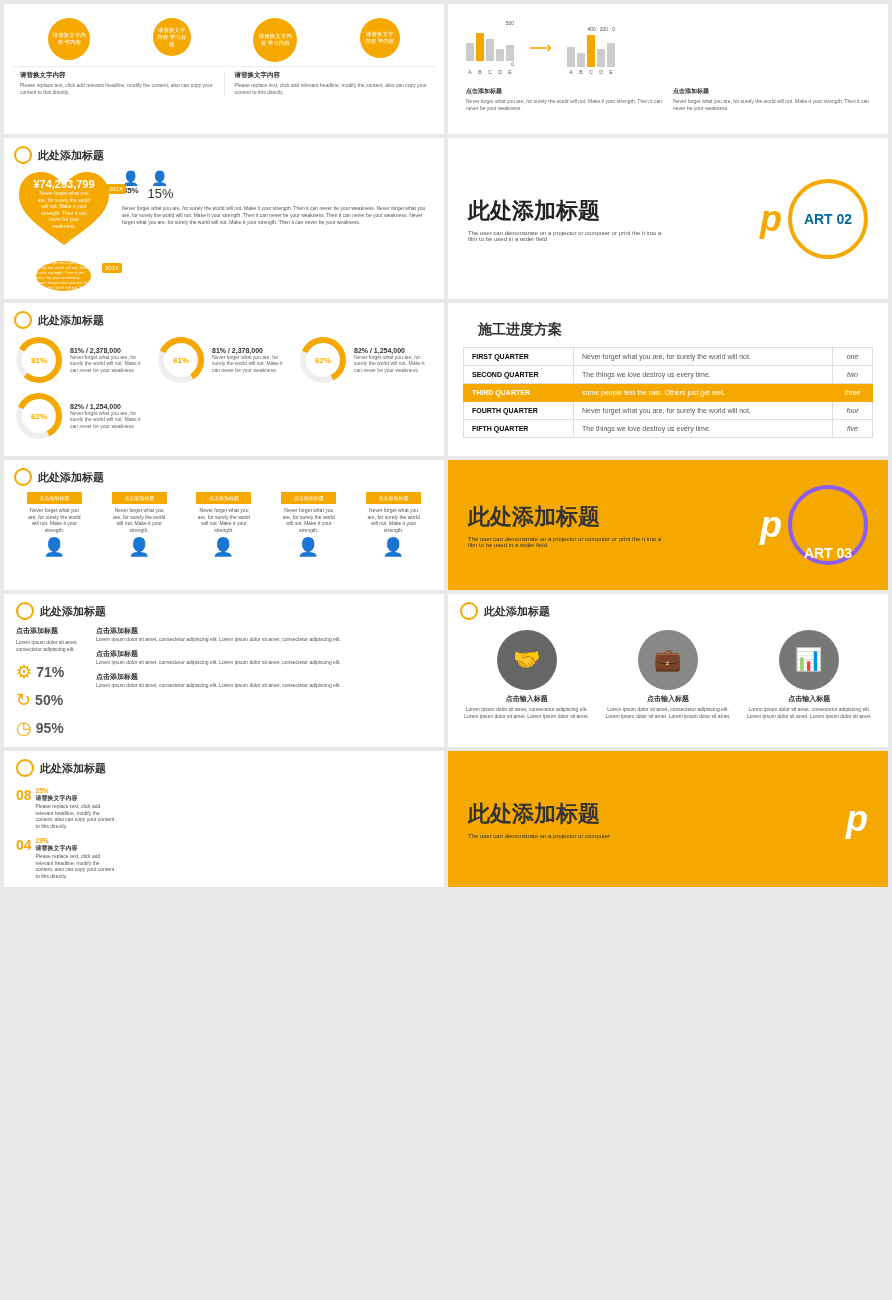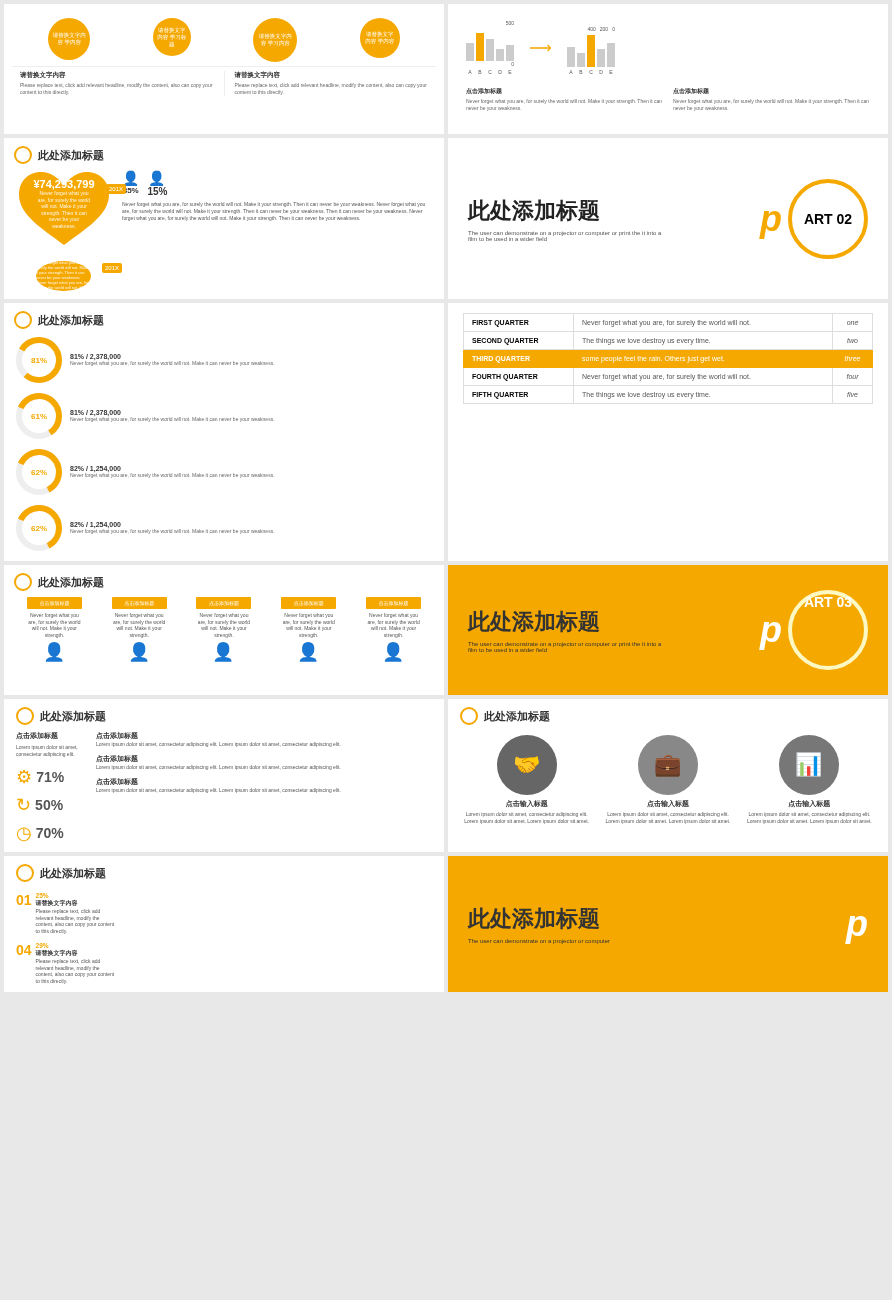--- a/index.html
+++ b/index.html
@@ -173,47 +173,47 @@
         <div style="position:absolute;bottom:18px;right:-8px;background:#f5a800;color:white;font-size:6px;padding:2px 3px;border-radius:2px;">201X</div>
       </div>
       <div style="flex:1;">
         <div style="display:flex;gap:8px;margin-bottom:4px;">
           <div style="text-align:center;">
             <div style="font-size:14px;color:#f5a800;">👤</div>
             <div style="font-size:8px;color:#333;font-weight:bold;">85%</div>
           </div>
           <div style="text-align:center;">
             <div style="font-size:14px;color:#f5a800;">👤</div>
-            <div style="font-size:10px;color:#333;font-weight:bold;">15%</div>
+            <div style="font-size:13px;color:#333;font-weight:normal;">15%</div>
           </div>
         </div>
         <div style="font-size:5px;color:#555;line-height:1.4;">Never forget what you are, for surely the world will not. Make it your strength. Then it can never be your weakness. Never forget what you are, for surely the world will not. Make it your strength. Then it can never be your weakness. Then it can never be your weakness. Never forget what you are, for surely the world will not. Make it your strength. Then it can never be your weakness.</div>
       </div>
     </div>
   </div>
 
   <div class="slide slide-art">
     <div style="flex:1;">
       <div style="font-size:22px;font-weight:bold;color:#222;">此处添加标题</div>
       <div style="font-size:6px;color:#555;margin-top:4px;max-width:200px;">The user can demonstrate on a projector or computer or print the it into a film to be used in a wider field</div>
     </div>
     <div style="display:flex;align-items:center;gap:6px;">
       <div style="font-size:36px;color:#f5a800;font-style:italic;font-weight:bold;">p</div>
       <div style="width:80px;height:80px;border-radius:50%;border:4px solid #f5a800;display:flex;align-items:center;justify-content:center;">
-        <div style="font-size:14px;font-weight:bold;color:#000000;">ART 02</div>
+        <div style="font-size:14px;font-weight:bold;color:#0369a1;">ART 02</div>
       </div>
     </div>
   </div>
 
   <div class="slide slide-donuts">
     <div class="slide-title-bar" style="padding:0 0 6px 0;">
       <div class="title-dot-outline"></div>
       <div style="font-size:11px;font-weight:bold;color:#333;">此处添加标题</div>
     </div>
-    <div style="display:grid;grid-template-columns:1fr;gap:6px;">
+    <div style="display:grid;grid-template-columns:1fr 1fr 1fr;gap:6px;">
 
       <div style="display:flex;align-items:center;gap:6px;">
         <div style="position:relative;width:50px;height:50px;flex-shrink:0;">
           <svg width="50" height="50" viewBox="0 0 50 50">
             <circle cx="25" cy="25" r="20" fill="none" stroke="#eee" stroke-width="6"></circle>
             <circle cx="25" cy="25" r="20" fill="none" stroke="#f5a800" stroke-width="6" stroke-dasharray="102 27" stroke-dashoffset="25" transform="rotate(-90 25 25)"></circle>
             <text x="25" y="28" text-anchor="middle" font-size="8" font-weight="bold" fill="#f5a800">81%</text>
           </svg>
         </div>
         <div>
@@ -260,20 +260,21 @@
         </div>
         <div>
           <div style="font-size:7px;font-weight:bold;color:#333;">82% / 1,254,000</div>
           <div style="font-size:5px;color:#666;line-height:1.3;">Never forget what you are, for surely the world will not. Make it can never be your weakness.</div>
         </div>
       </div>
     </div>
   </div>
 
   <div class="slide slide-progress">
+    <div style="font-size:14px;color:#333;font-weight:bold;margin-bottom:8px;padding:8px 15px 0;">施工进度方案</div>
     <table style="width:100%;border-collapse:collapse;font-size:7px;margin:0 0 8px;">
       <tbody>
           <tr>
         <td style="border:1px solid #ddd;padding:5px 8px;font-weight:bold;width:110px;">FIRST QUARTER</td>
         <td style="border:1px solid #ddd;padding:5px 8px;color:#555;">Never forget what you are, for surely the world will not.</td>
         <td style="border:1px solid #ddd;padding:5px 10px;text-align:center;font-style:italic;color:#555;width:40px;">one</td>
       </tr>
       <tr>
         <td style="border:1px solid #ddd;padding:5px 8px;font-weight:bold;">SECOND QUARTER</td>
         <td style="border:1px solid #ddd;padding:5px 8px;color:#555;">The things we love destroy us every time.</td>
@@ -332,21 +333,21 @@
     </div>
   </div>
 
   <div class="slide" style="background:#f5a800;padding:15px 20px;display:flex;align-items:center;justify-content:space-between;">
     <div style="flex:1;">
       <div style="font-size:22px;font-weight:bold;color:#333;">此处添加标题</div>
       <div style="font-size:6px;color:#333;margin-top:4px;max-width:200px;">The user can demonstrate on a projector or computer or print the it into a film to be used in a wider field</div>
     </div>
     <div style="display:flex;align-items:center;gap:6px;">
       <div style="font-size:36px;color:white;font-style:italic;font-weight:bold;">p</div>
-      <div style="width:80px;height:80px;border-radius:50%;border:4px solid #fef9c3;display:flex;align-items:flex-start;justify-content:center;">
+      <div style="width:80px;height:80px;border-radius:50%;border:4px solid #8b5cf6;display:flex;align-items:flex-end;justify-content:center;">
         <div style="font-size:14px;font-weight:bold;color:white;">ART 03</div>
       </div>
     </div>
   </div>
 
   <div class="slide" style="padding:8px 12px;">
     <div class="slide-title-bar" style="padding:0 0 6px 0;">
       <div class="title-dot-outline"></div>
       <div style="font-size:11px;font-weight:bold;color:#333;">此处添加标题</div>
     </div>
@@ -360,21 +361,21 @@
           <div style="display:flex;align-items:center;gap:4px;margin-bottom:6px;">
             <div style="font-size:18px;color:#f5a800;">⚙</div>
             <div style="font-size:14px;font-weight:bold;color:#555;">71%</div>
           </div>
           <div style="display:flex;align-items:center;gap:4px;margin-bottom:6px;">
             <div style="font-size:18px;color:#f5a800;">↻</div>
             <div style="font-size:14px;font-weight:bold;color:#555;">50%</div>
           </div>
           <div style="display:flex;align-items:center;gap:4px;">
             <div style="font-size:18px;color:#f5a800;">◷</div>
-            <div style="font-size:14px;font-weight:bold;color:#555;">70%</div>
+            <div style="font-size:14px;font-weight:bold;color:#555;">95%</div>
           </div>
         </div>
       </div>
 
       <div style="flex:1;">
         <div style="margin-bottom:6px;">
           <div style="font-size:7px;font-weight:bold;color:#333;">点击添加标题</div>
           <div style="font-size:5px;color:#555;line-height:1.4;">Lorem ipsum dolor sit amet, consectetur adipiscing elit. Lorem ipsum dolor sit amet, consectetur adipiscing elit.</div>
         </div>
         <div style="margin-bottom:6px;">
@@ -415,21 +416,21 @@
 
   <div class="slide" style="padding:8px 12px;">
     <div class="slide-title-bar" style="padding:0 0 6px 0;">
       <div class="title-dot-outline"></div>
       <div style="font-size:11px;font-weight:bold;color:#333;">此处添加标题</div>
     </div>
     <div style="display:flex;gap:10px;align-items:center;margin-top:4px;">
 
       <div style="width:100px;flex-shrink:0;">
         <div style="display:flex;align-items:flex-start;gap:4px;margin-bottom:8px;">
-          <div style="font-size:14px;font-weight:bold;color:#f5a800;flex-shrink:0;">01</div>
+          <div style="font-size:14px;font-weight:bold;color:#f5a800;flex-shrink:0;">08</div>
           <div>
             <div style="font-size:6.5px;font-weight:bold;color:#f5a800;">25%</div>
             <div style="font-size:6px;font-weight:bold;color:#333;">请替换文字内容</div>
             <div style="font-size:5px;color:#555;line-height:1.3;">Please replace text, click add relevant headline, modify the content, also can copy your content to this directly.</div>
           </div>
         </div>
         <div style="display:flex;align-items:flex-start;gap:4px;">
           <div style="font-size:14px;font-weight:bold;color:#f5a800;flex-shrink:0;">04</div>
           <div>
             <div style="font-size:6.5px;font-weight:bold;color:#f5a800;">29%</div>

